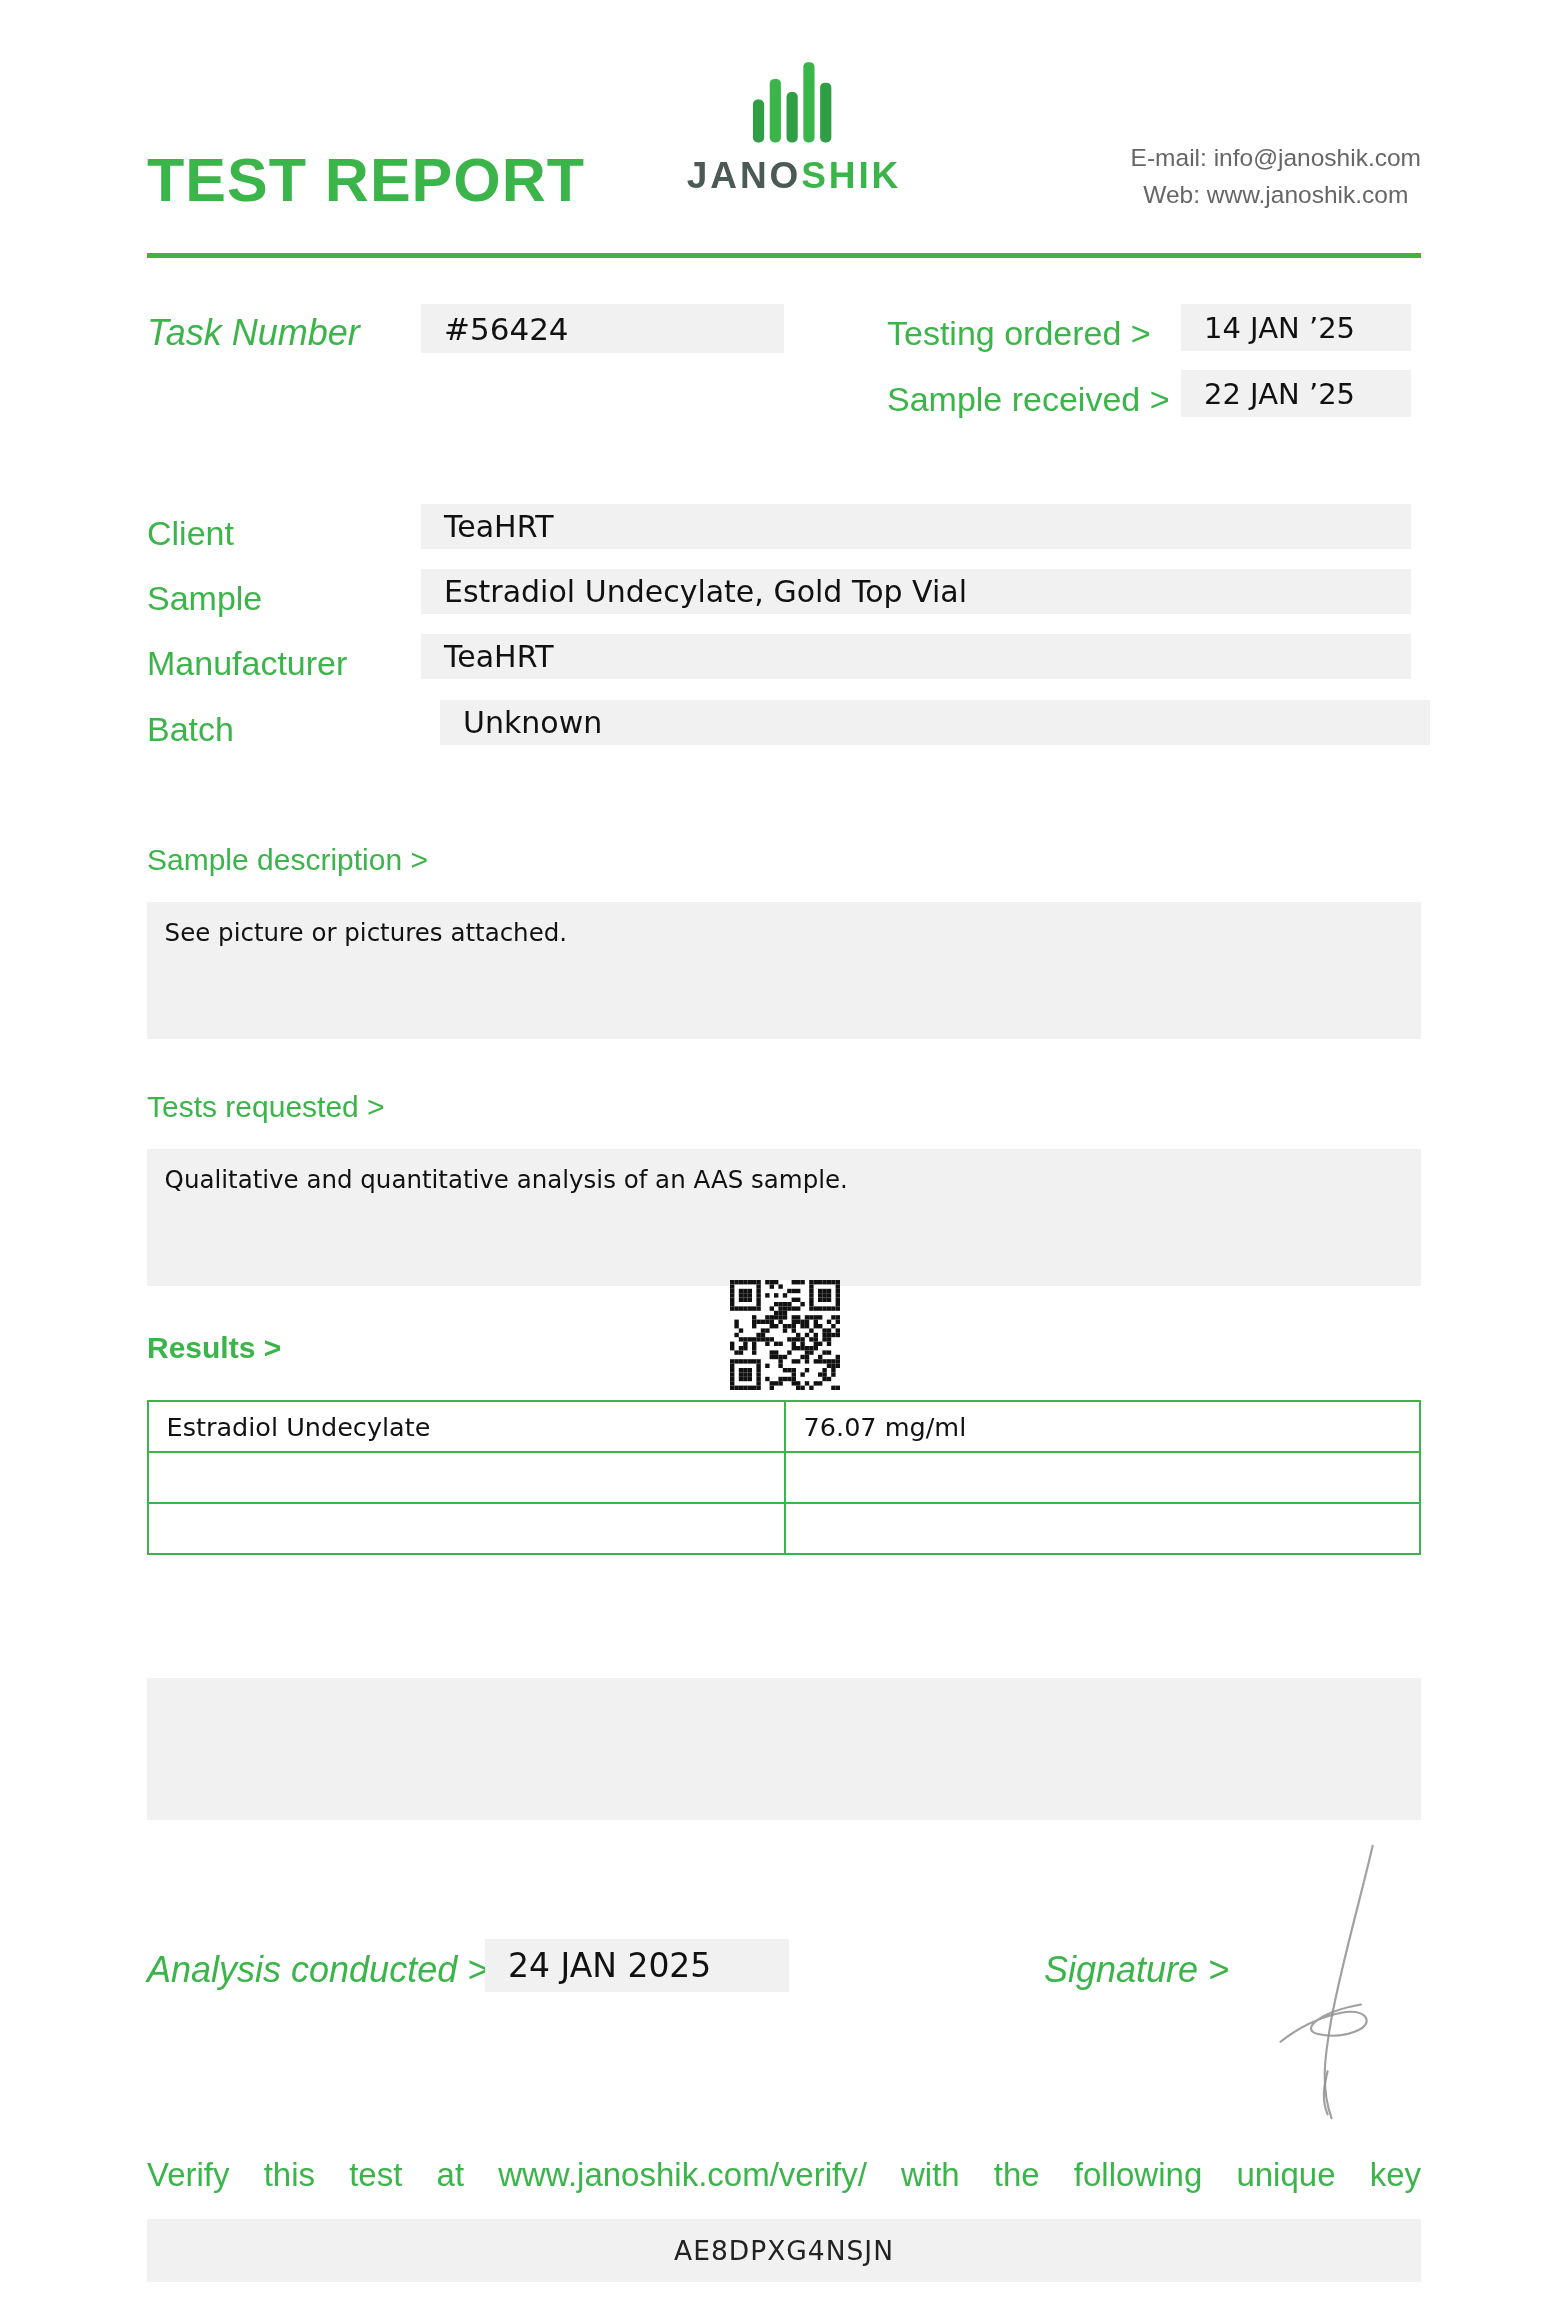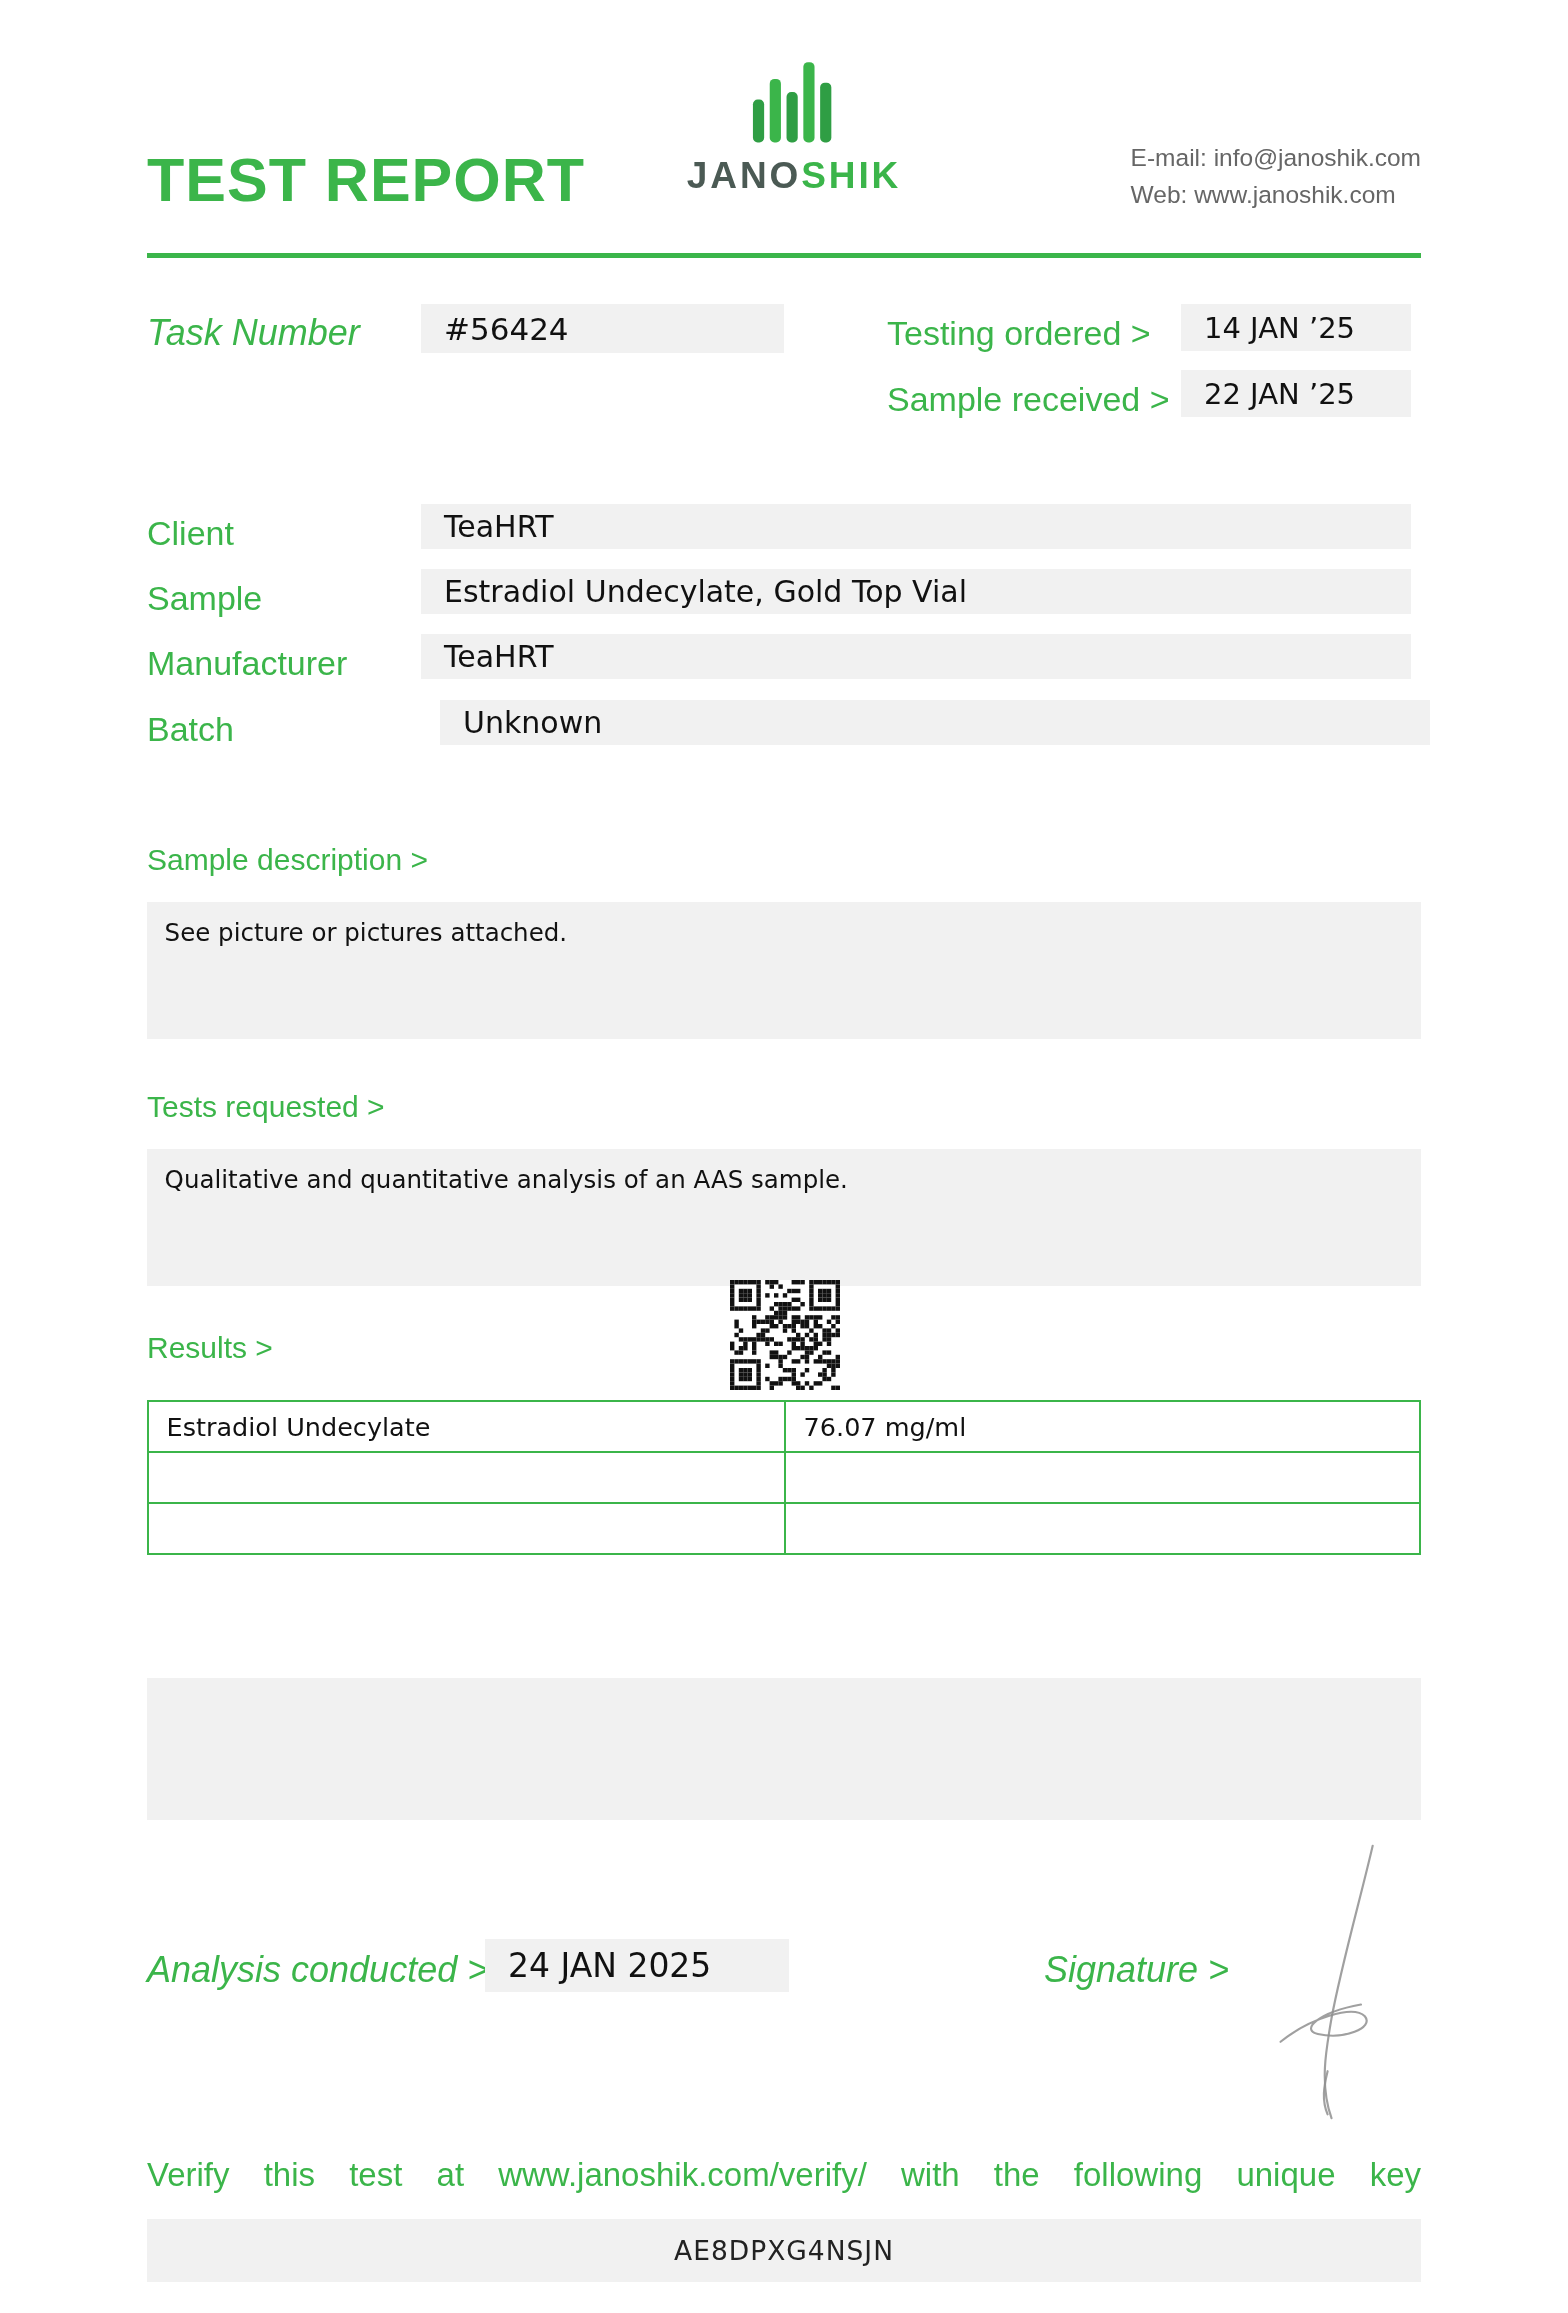--- a/index.html
+++ b/index.html
@@ -14,21 +14,21 @@
     left:147px; top:145px; font-size:61px; font-weight:600; letter-spacing:1px;
     color:var(--green);
     text-align:right;
   }
   .logo { left:686px; top:51px; width:216px; text-align:center; }
   .logo svg { display:block; margin:0 auto; }
   .logo-text { font-size:37px; font-weight:bold; letter-spacing:2.9px; margin-top:5.9px;
     font-family:"Liberation Sans", sans-serif; }
   .logo-text .p1 { color:var(--logo-dark); }
   .logo-text .p2 { color:var(--green); }
-  .contact { top:139px; right:147px; text-align:left; font-size:24.5px; color:#666;
+  .contact { top:139px; right:147px; text-align:center; font-size:24.5px; color:#666;
     line-height:37px; }
   .rule { left:147px; top:253px; width:1274px; height:4.9px; background:var(--green); }
 
   .lbl { color:var(--green); font-size:34px; }
   .lbl-lg { color:var(--green); font-size:36px;font-style:italic; }
   .field {
     background:var(--box); display:flex; align-items:center; padding-left:23px;
     color:var(--ink); font-family:"DejaVu Sans", sans-serif;
   }
 
@@ -401,21 +401,21 @@
         <rect x="27" y="108" width="4.5" height="4.5"></rect>
         <rect x="40.5" y="108" width="4.5" height="4.5"></rect>
         <rect x="67.5" y="108" width="4.5" height="4.5"></rect>
         <rect x="72" y="108" width="4.5" height="4.5"></rect>
         <rect x="81" y="108" width="4.5" height="4.5"></rect>
         <rect x="103.5" y="108" width="4.5" height="4.5"></rect>
         <rect x="108" y="108" width="4.5" height="4.5"></rect>
       </svg>
   </div>
 
-  <div class="abs heading" style="left:147px; top:1331px;">Results &gt;</div>
+  <div class="abs heading" style="left:147px; top:1331px;font-weight:bold;">Results &gt;</div>
   <table class="results">
     <tbody>
         <tr>
       <td class="c1">Estradiol Undecylate</td>
       <td>76.07 mg/ml</td>
     </tr>
     <tr>
       <td class="c1"></td>
       <td></td>
     </tr>

